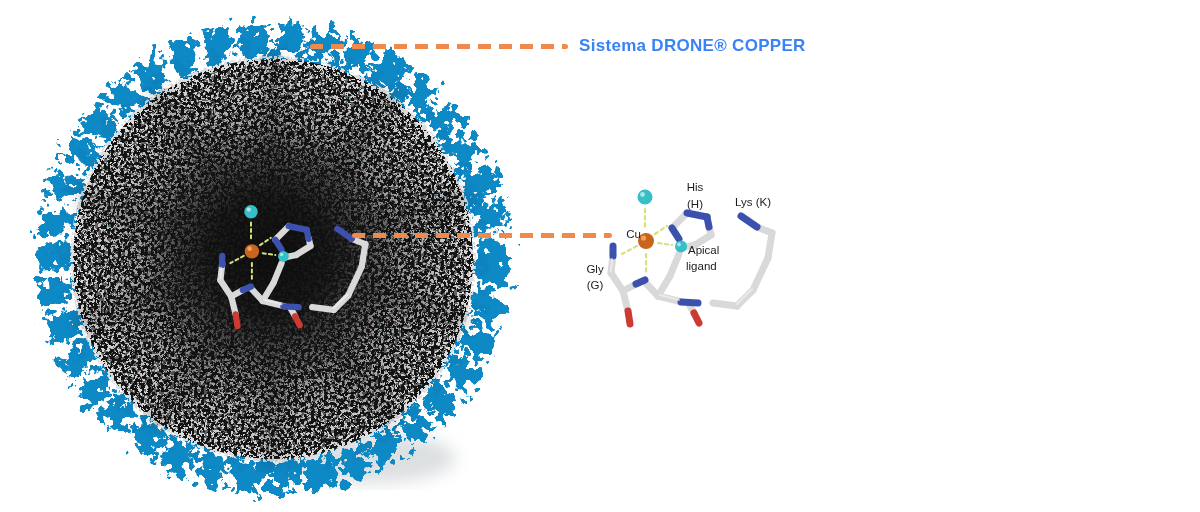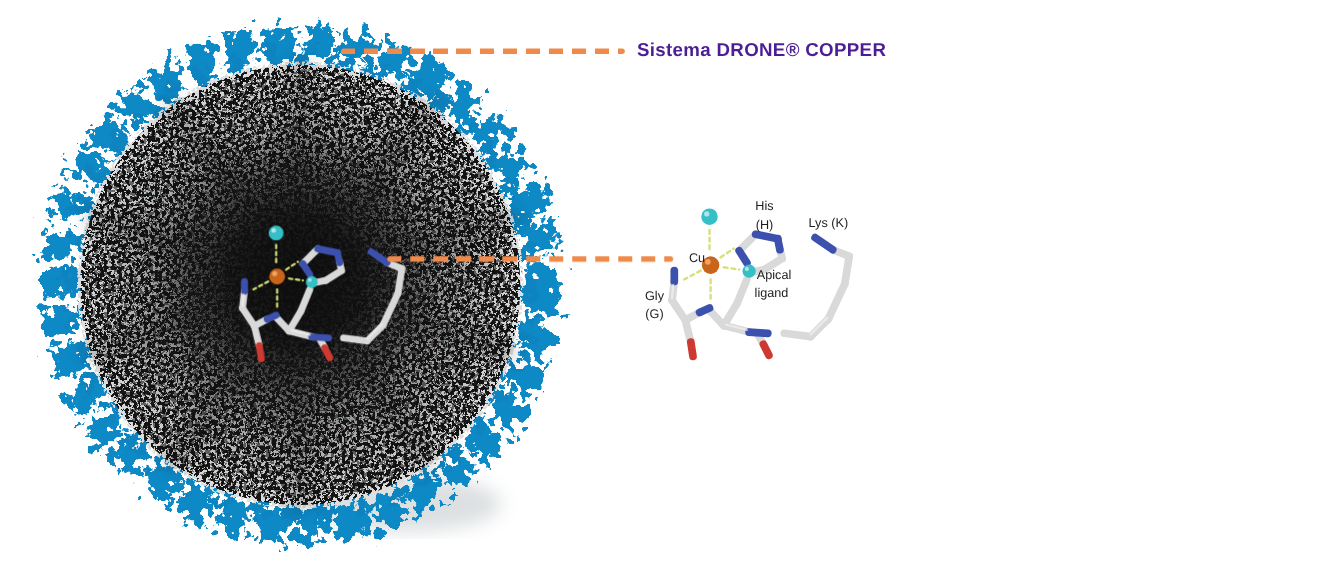--- a/index.html
+++ b/index.html
@@ -10,21 +10,21 @@
   .np-svg{position:absolute;left:28px;top:16px;width:492px;height:492px;}
   .site-svg{position:absolute;left:575px;top:165px;width:245px;height:205px;overflow:visible;}
   .dash-line{
     position:absolute;height:5px;border-radius:3px;
     background:repeating-linear-gradient(90deg,#EF8A4B 0 13px,rgba(0,0,0,0) 13px 21px);
   }
   .dash-top{left:310px;top:44px;width:258px;}
   .dash-mid{left:352px;top:233px;width:260px;}
   .sys-label{
     position:absolute;left:579px;top:36px;
-    font-size:17px;font-weight:700;letter-spacing:.3px;color:#4c1d95;white-space:nowrap;
+    font-size:17px;font-weight:700;letter-spacing:.3px;color:#3b82f6;white-space:nowrap;
   }
   .mol-label{
     font-family:"Liberation Sans", sans-serif;font-size:11.5px;fill:#1C1C1C;
   }
 </style>
 </head>
 <body>
 
 <div class="stage">
 

